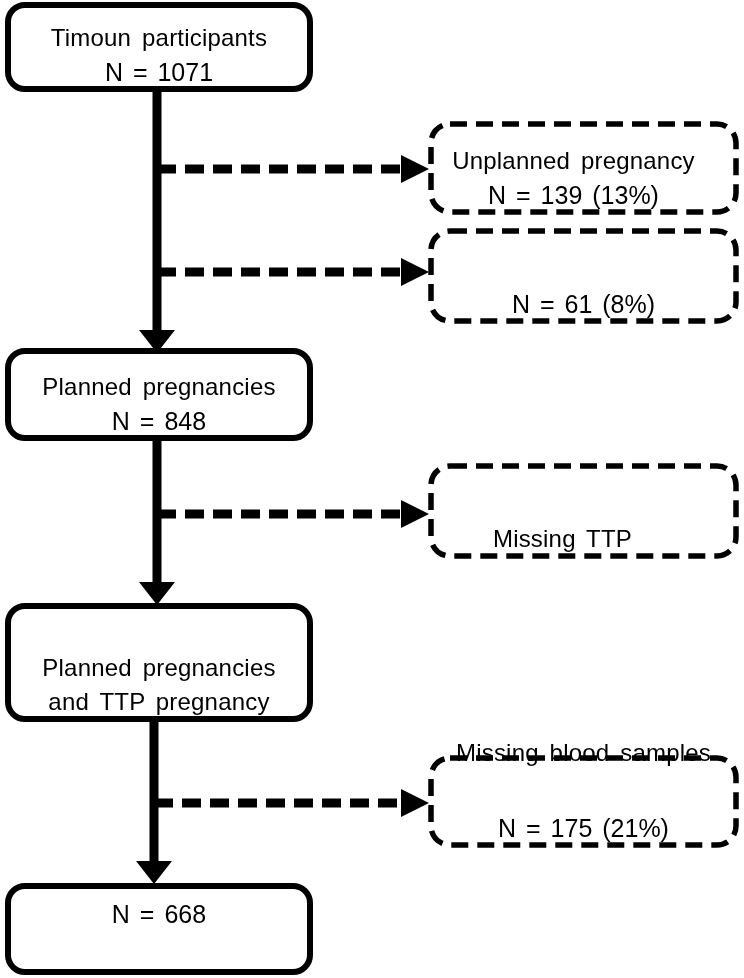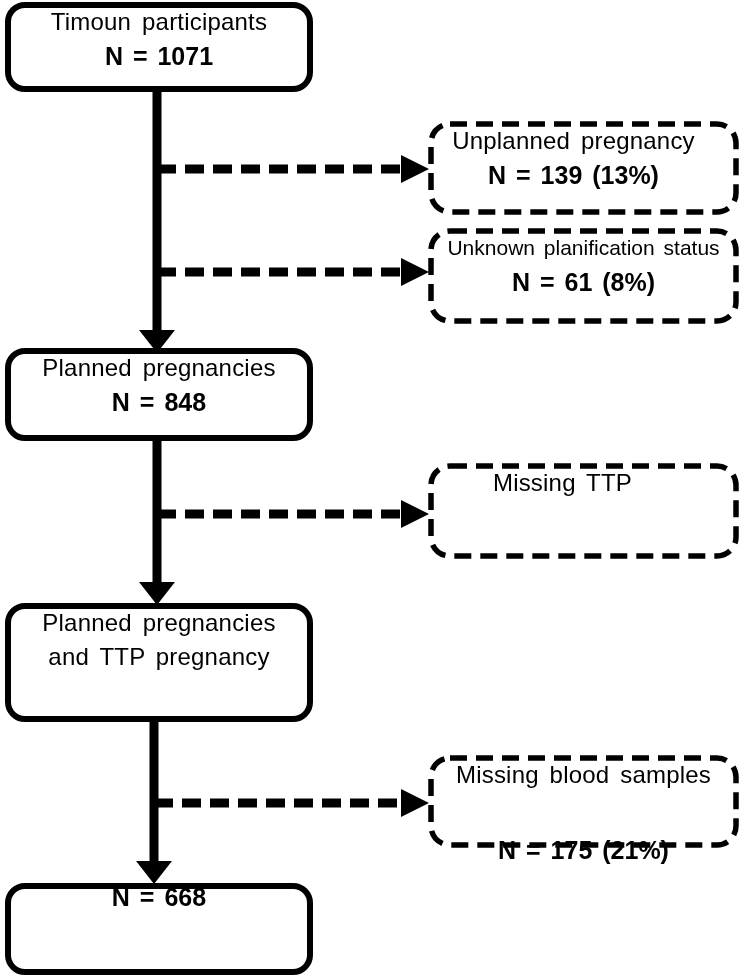--- a/index.html
+++ b/index.html
@@ -20,49 +20,49 @@
     left: 0;
     top: 0;
     width: 744px;
     height: 978px;
   }
   .box-text {
     position: absolute;
     display: flex;
     flex-direction: column;
     align-items: center;
-    justify-content: flex-start;
+    justify-content: flex-end;
     text-align: center;
     color: #000000;
   }
   .box-text .line {
     font-size: 24px;
     font-weight: 400;
     line-height: 34px;
     white-space: nowrap;
     word-spacing: 4px;
     letter-spacing: 0.2px;
   }
   .box-text .line.snug {
     font-size: 21px;
     word-spacing: 3px;
     letter-spacing: 0;
   }
   .box-text .n {
     font-size: 25px;
-    font-weight: 700;
+    font-weight: 400;
     line-height: 34px;
     white-space: nowrap;
     word-spacing: 3px;
   }
   
   .t-timoun      { left: 8px;   top: 5px;   width: 302px; height: 84px; }
   .t-planned     { left: 8px;   top: 351px; width: 302px; height: 87px; }
   .t-planned-ttp { left: 8px;   top: 606px; width: 302px; height: 113px; }
-  .t-final       { left: 8px;   top: 880px; width: 302px; height: 86px; }
+  .t-final       { left: 8px;   top: 845px; width: 302px; height: 86px; }
   
   .t-unplanned   { left: 421px; top: 124px; width: 305px; height: 88px; }
   .t-unknown     { left: 431px; top: 231px; width: 305px; height: 90px; }
   .t-missing-ttp { left: 410px; top: 466px; width: 305px; height: 90px; }
   .t-missing-blood { left: 431px; top: 758px; width: 305px; height: 87px; gap: 41px; }
 </style>
 </head>
 <body>
 
 <div id="canvas">
@@ -128,21 +128,20 @@
   <div class="box-text t-final">
     <span class="n">N = 668</span>
   </div>
 
   <div class="box-text t-unplanned">
     <span class="line">Unplanned pregnancy</span>
     <span class="n">N = 139 (13%)</span>
   </div>
 
   <div class="box-text t-unknown">
-    <span class="line snug">Unknown planification status</span>
     <span class="n">N = 61 (8%)</span>
   </div>
 
   <div class="box-text t-missing-ttp">
     <span class="line">Missing TTP</span>
   </div>
 
   <div class="box-text t-missing-blood">
     <span class="line">Missing blood samples</span>
     <span class="n">N = 175 (21%)</span>

